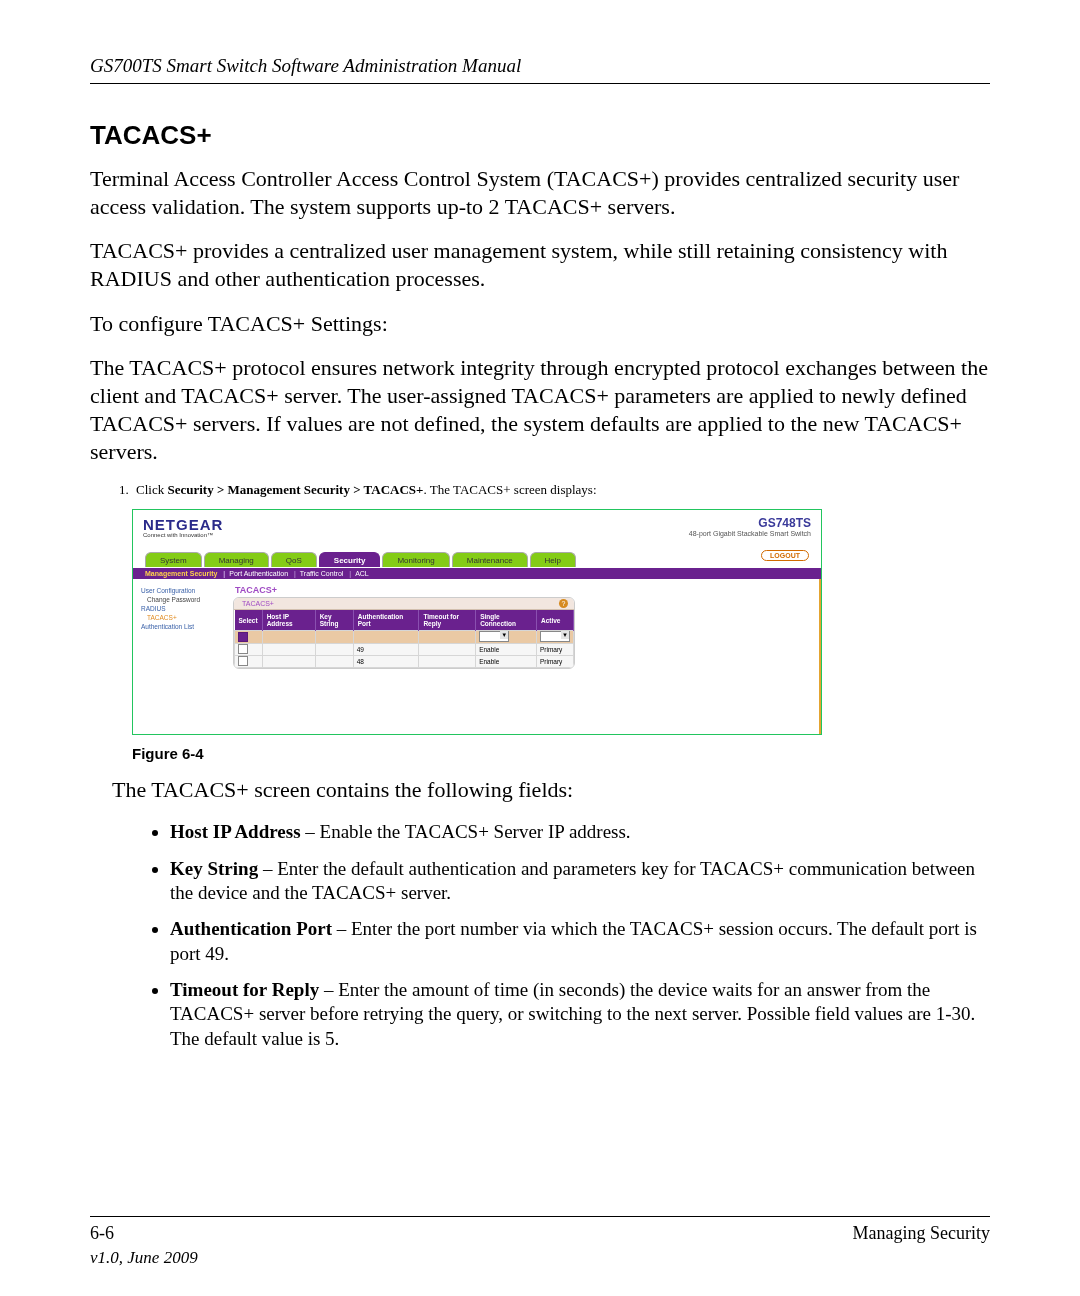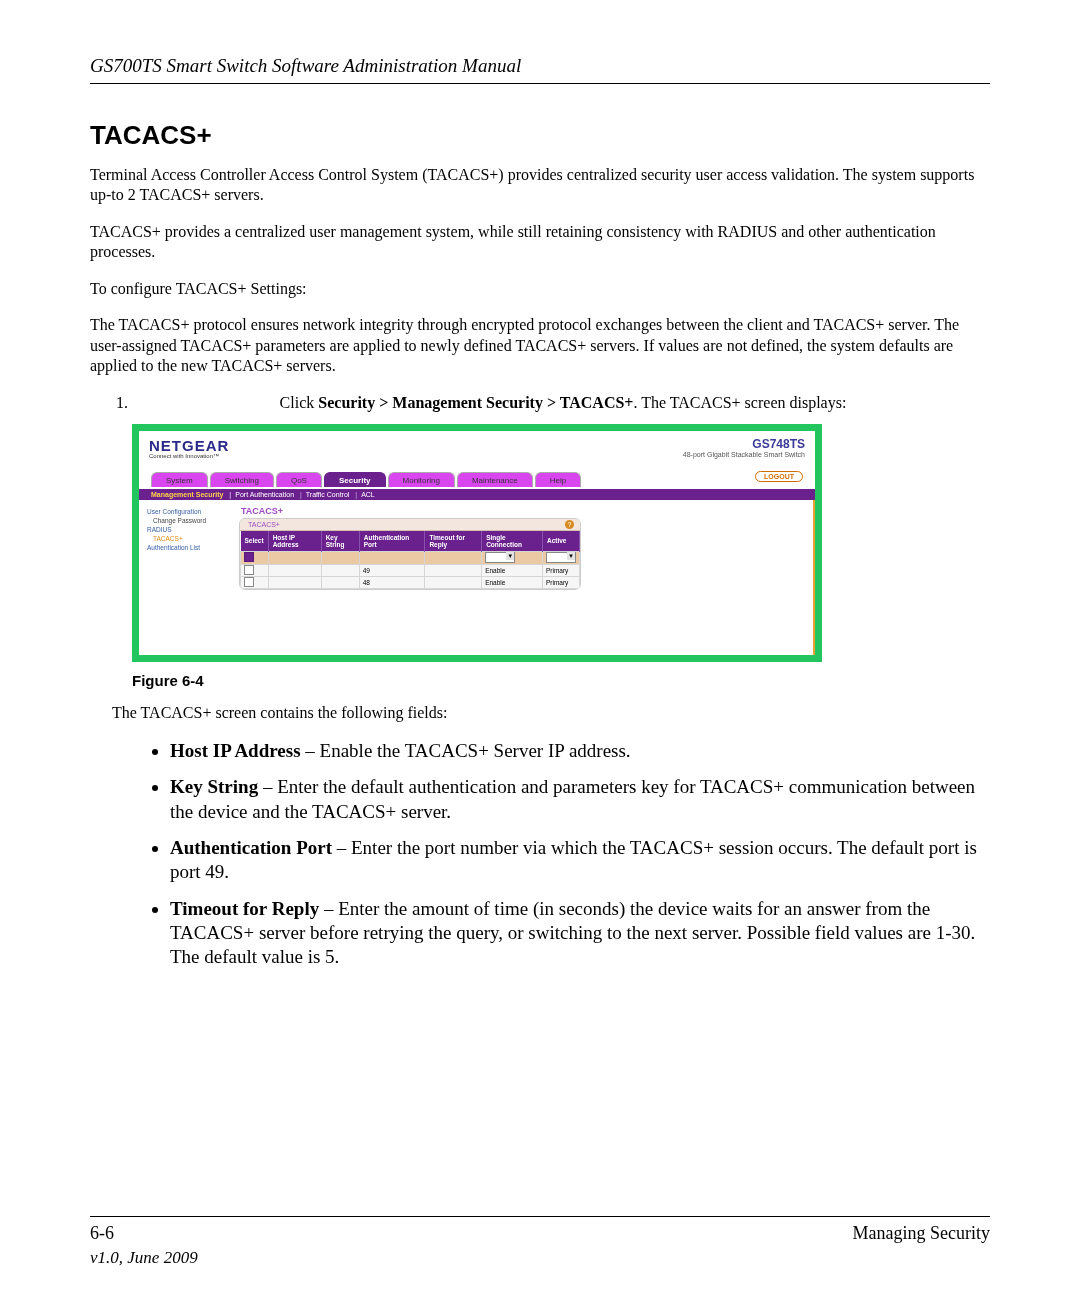--- a/index.html
+++ b/index.html
@@ -30,41 +30,40 @@
     border-top: 1.5px solid #000;
     margin: 8px 0 6px 0;
   }
   h2.section-title {
     font-family: Arial, Helvetica, sans-serif;
     font-weight: bold;
     font-size: 26px;
     margin: 0 0 14px 0;
   }
   p.body {
-    font-size: 16px;
+    font-size: 22px;
     line-height: 1.28;
     margin: 0 0 16px 0;
   }
   ol.steps {
-    font-size: 16px;
+    font-size: 13px;
     line-height: 1.3;
     margin: 0 0 6px 0;
     padding-left: 42px;
-    text-align: center;
   }
   ol.steps li { padding-left: 4px; }
   .bold { font-weight: bold; }
 
   
   .shot-wrap {
     margin: 10px 0 4px 42px;
     width: 690px;
   }
   .shot-border {
-    border: 7px solid #22c55e;
+    border: 1px solid #22c55e;
     padding: 0;
     background: #fff;
   }
   .shot-header {
     display: flex;
     justify-content: space-between;
     align-items: flex-start;
     padding: 6px 10px 2px 10px;
     height: 32px;
     font-family: Arial, sans-serif;
@@ -92,21 +91,21 @@
     position: relative;
     background: #fff;
   }
   .tab {
     padding: 3px 14px 2px 14px;
     border: 1px solid #aaa;
     border-bottom: none;
     border-top-left-radius: 6px;
     border-top-right-radius: 6px;
     margin-right: 2px;
-    background: #d946ef;
+    background: #84cc16;
     color: #333;
   }
   .tab.active {
     background: #6a218e;
     color: #fff;
     font-weight: bold;
     border-color: #6a218e;
   }
   .logout {
     position: absolute;
@@ -268,21 +267,21 @@
           <span class="brand-sub">Connect with Innovation™</span>
         </div>
         <div class="prod">
           <div class="prod-model">GS748TS</div>
           <div>48-port Gigabit Stackable Smart Switch</div>
         </div>
       </div>
 
       <div class="tabbar">
         <div class="tab">System</div>
-        <div class="tab">Switching</div>
+        <div class="tab">Managing</div>
         <div class="tab">QoS</div>
         <div class="tab active">Security</div>
         <div class="tab">Monitoring</div>
         <div class="tab">Maintenance</div>
         <div class="tab">Help</div>
         <div class="logout">LOGOUT</div>
       </div>
 
       <div class="subtabbar">
         <span class="subtab active sep">Management Security</span>

